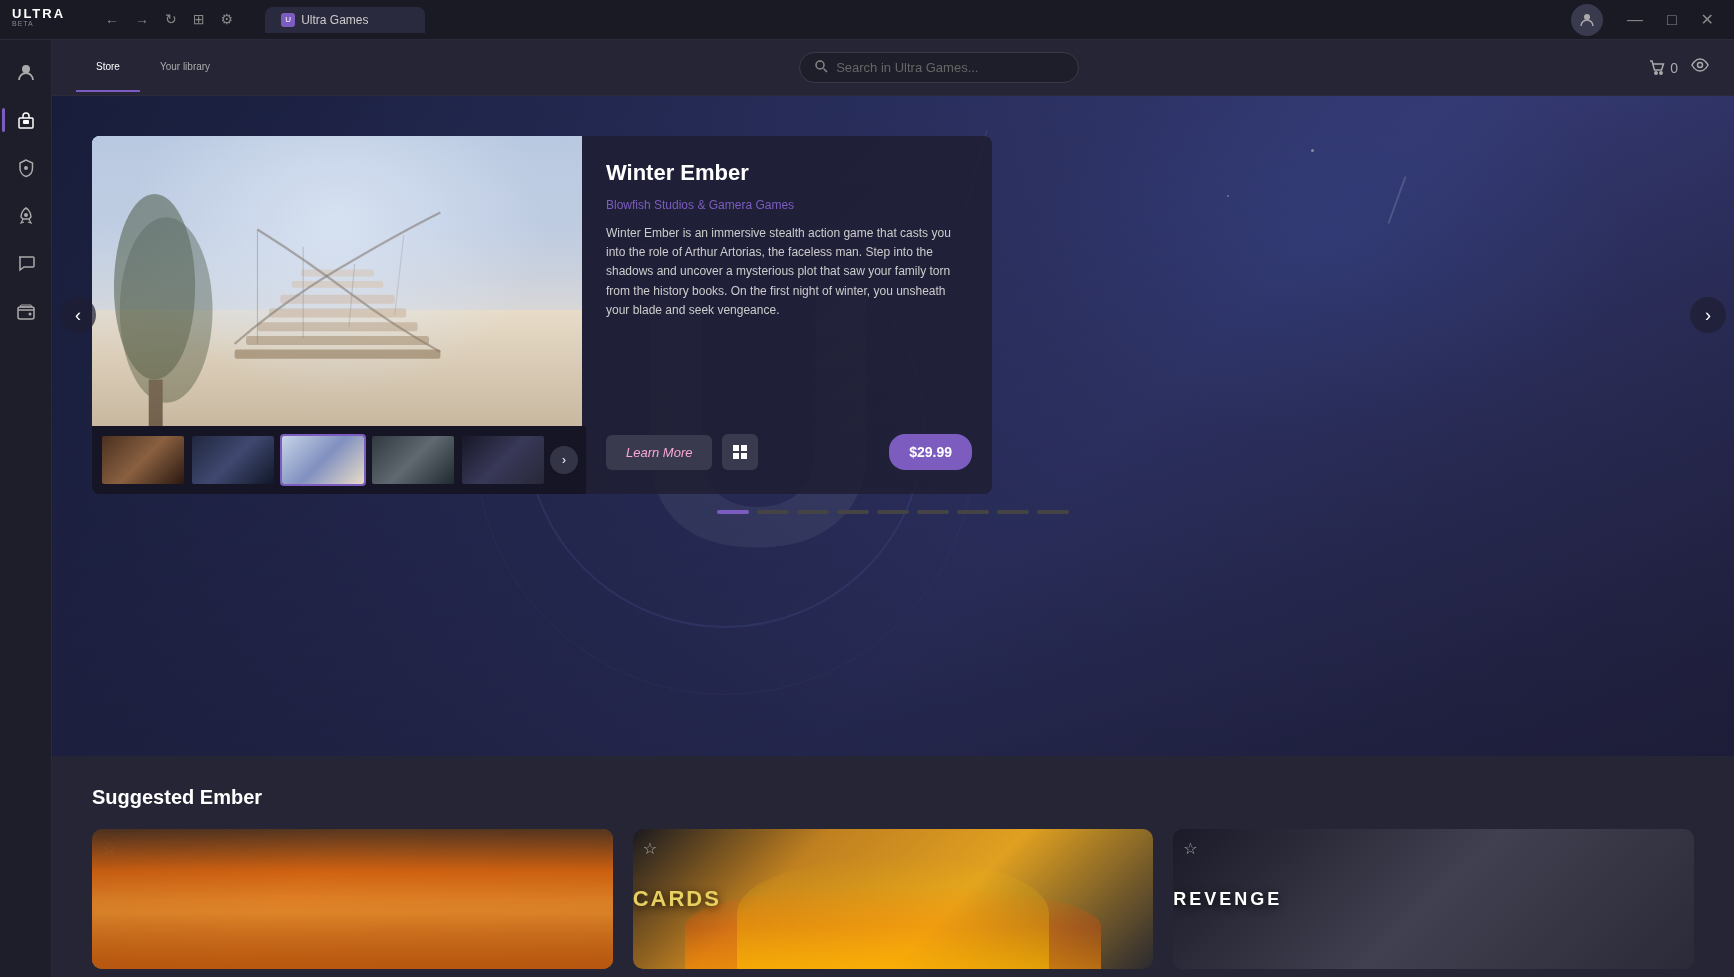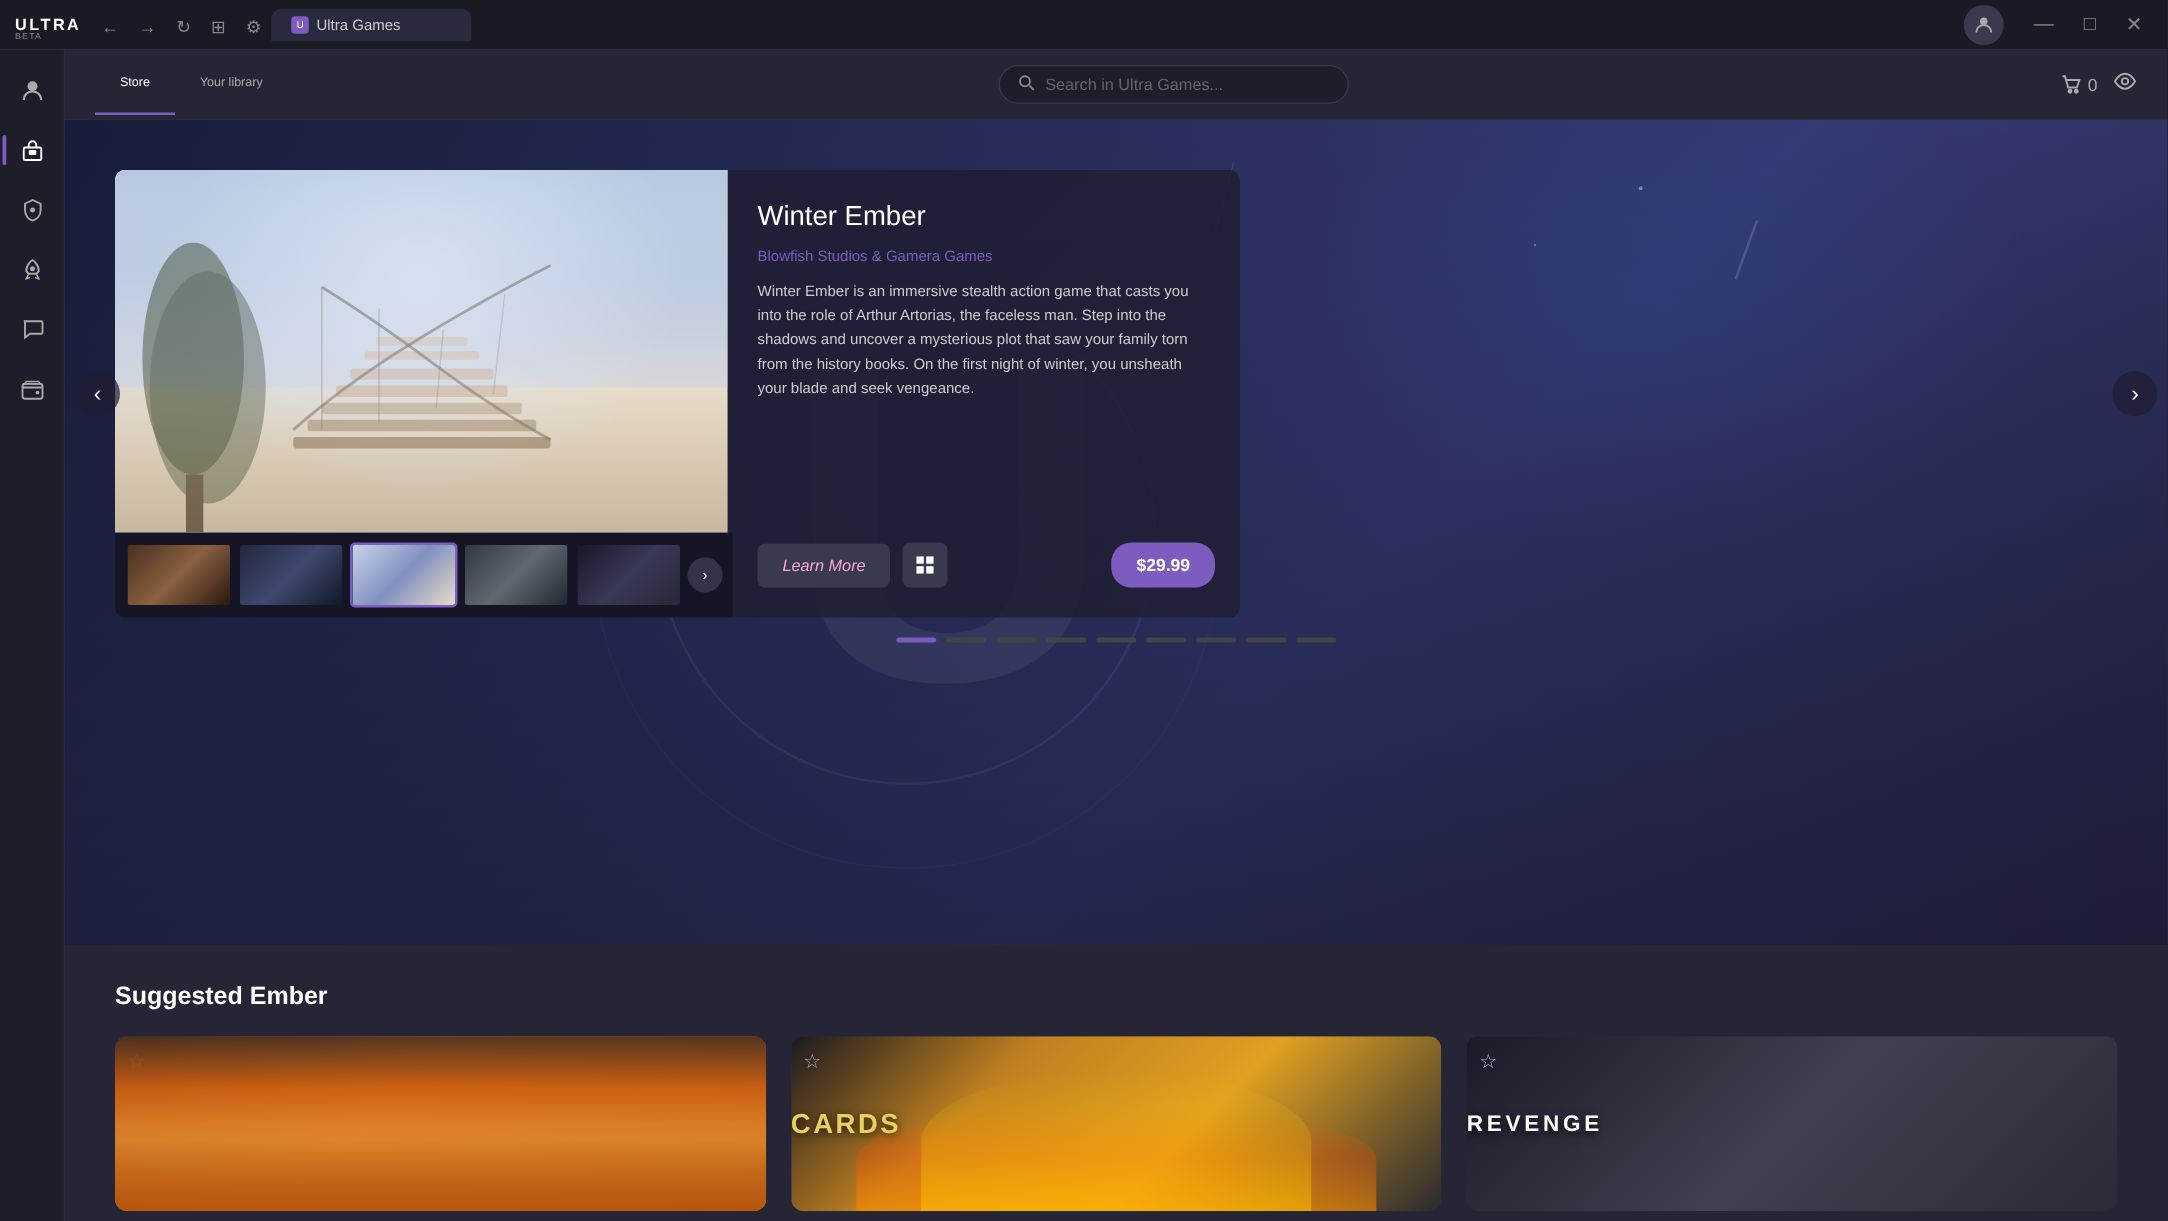--- a/index.html
+++ b/index.html
@@ -20,22 +20,22 @@
       background: #1a1a24;
       display: flex;
       align-items: center;
       justify-content: space-between;
       padding: 0 12px;
       flex-shrink: 0;
       border-bottom: 1px solid #2a2a3a;
     }
     .title-bar-left {
       display: flex;
-      align-items: flex-end;
-      gap: 2px;
+      align-items: flex-start;
+      gap: 26px;
     }
     .ultra-logo {
       display: flex;
       flex-direction: column;
       align-items: flex-start;
     }
     .ultra-logo-text {
       font-size: 13px;
       font-weight: 800;
       letter-spacing: 2px;
@@ -374,21 +374,21 @@
     
     .game-info-panel {
       flex: 1;
       padding: 24px 20px;
       display: flex;
       flex-direction: column;
       gap: 12px;
     }
     .game-title {
       font-size: 22px;
-      font-weight: 400;
+      font-weight: 700;
       color: #fff;
     }
     .game-developer {
       font-size: 12px;
       color: #7c5cbf;
       cursor: pointer;
     }
     .game-description {
       font-size: 12px;
       color: #ccc;

